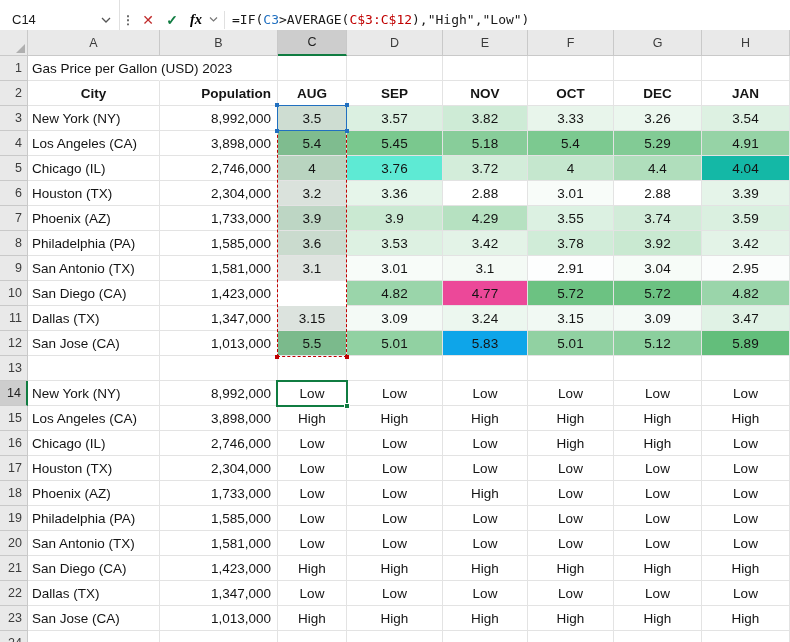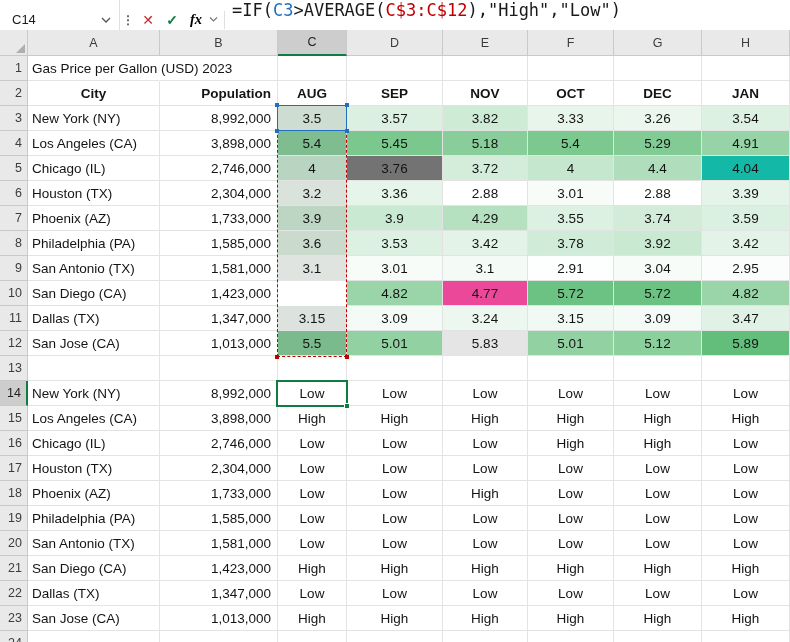--- a/index.html
+++ b/index.html
@@ -18,22 +18,22 @@
   .splitter { width:16px; text-align:center; color:#555; font-size:12px; font-weight:bold; }
   .fb-btn { width:24px; height:24px; border:none; background:none; padding:0;
             display:flex; align-items:center; justify-content:center;
             font-size:14px; cursor:pointer; font-family:"Liberation Sans", sans-serif; }
   .fb-btn.cancel { color:#C02B2B; }
   .fb-btn.enter  { color:#107C41; font-weight:bold; }
   .fb-btn.fx { font-family:"Liberation Serif", serif; font-style:italic;
                font-weight:bold; font-size:14.5px; color:#000000; }
   .chev2 { margin:0 3px 0 1px; }
   .fb-sep { width:1px; height:18px; background:#E0E0E0; margin:0 7px 0 3px; }
-  .formula-text { flex:1; height:100%; display:flex; 
-                  font-family:"DejaVu Sans Mono", monospace; font-size:17px;
+  .formula-text { flex:1; height:100%; display:flex; align-items:center;
+                  font-family:"DejaVu Sans Mono", monospace; font-size:13px;
                   white-space:pre; overflow:hidden; color:#1a1a1a; }
 
   
   .sheet { position:absolute; top:30px; left:0; width:790px; height:612px;
            overflow:hidden; background:#fff; display:grid;
            grid-template-columns:28px 132px 118px 69px 96px 85px 86px 88px 88px;
            grid-template-rows:26px repeat(24, 25px); }
   .cell { border-right:1px solid #E3E3E3; border-bottom:1px solid #E3E3E3;
           font-size:13.5px; color:#141414; display:flex; align-items:center;
           padding:0 4px; white-space:nowrap; overflow:hidden; background:#fff; }
@@ -150,21 +150,21 @@
       <div class="cell center" style="background: rgb(127, 188, 143);">5.4</div>
       <div class="cell center" style="background: rgb(122, 200, 142);">5.45</div>
       <div class="cell center" style="background: rgb(136, 205, 154);">5.18</div>
       <div class="cell center" style="background: rgb(124, 201, 144);">5.4</div>
       <div class="cell center" style="background: rgb(130, 203, 149);">5.29</div>
       <div class="cell center" style="background: rgb(150, 211, 166);">4.91</div>
       <div class="cell hdr rowhdr">5</div>
       <div class="cell left">Chicago (IL)</div>
       <div class="cell right">2,746,000</div>
       <div class="cell center" style="background: rgb(185, 212, 192);">4</div>
-      <div class="cell center" style="background: #737373;">3.76</div>
+      <div class="cell center" style="background: #5eead4;">3.76</div>
       <div class="cell center" style="background: rgb(211, 237, 218);">3.72</div>
       <div class="cell center" style="background: rgb(197, 231, 206);">4</div>
       <div class="cell center" style="background: rgb(176, 222, 188);">4.4</div>
       <div class="cell center" style="background: #14b8a6;">4.04</div>
       <div class="cell hdr rowhdr">6</div>
       <div class="cell left">Houston (TX)</div>
       <div class="cell right">2,304,000</div>
       <div class="cell center" style="background: rgb(218, 226, 220);">3.2</div>
       <div class="cell center" style="background: rgb(230, 245, 234);">3.36</div>
       <div class="cell center" style="background: rgb(255, 255, 255);">2.88</div>
@@ -214,21 +214,21 @@
       <div class="cell center" style="background: rgb(244, 250, 246);">3.09</div>
       <div class="cell center" style="background: rgb(236, 247, 239);">3.24</div>
       <div class="cell center" style="background: rgb(241, 249, 243);">3.15</div>
       <div class="cell center" style="background: rgb(244, 250, 246);">3.09</div>
       <div class="cell center" style="background: rgb(224, 242, 229);">3.47</div>
       <div class="cell hdr rowhdr">12</div>
       <div class="cell left">San Jose (CA)</div>
       <div class="cell right">1,013,000</div>
       <div class="cell center" style="background: rgb(123, 186, 140);">5.5</div>
       <div class="cell center" style="background: rgb(145, 209, 162);">5.01</div>
-      <div class="cell center" style="background: #e5e5e5;">5.83</div>
+      <div class="cell center" style="background: #0ea5e9;">5.83</div>
       <div class="cell center" style="background: rgb(145, 209, 162);">5.01</div>
       <div class="cell center" style="background: rgb(139, 207, 157);">5.12</div>
       <div class="cell center" style="background: rgb(99, 190, 123);">5.89</div>
       <div class="cell hdr rowhdr">13</div>
       <div class="cell"></div>
       <div class="cell"></div>
       <div class="cell"></div>
       <div class="cell"></div>
       <div class="cell"></div>
       <div class="cell"></div>

